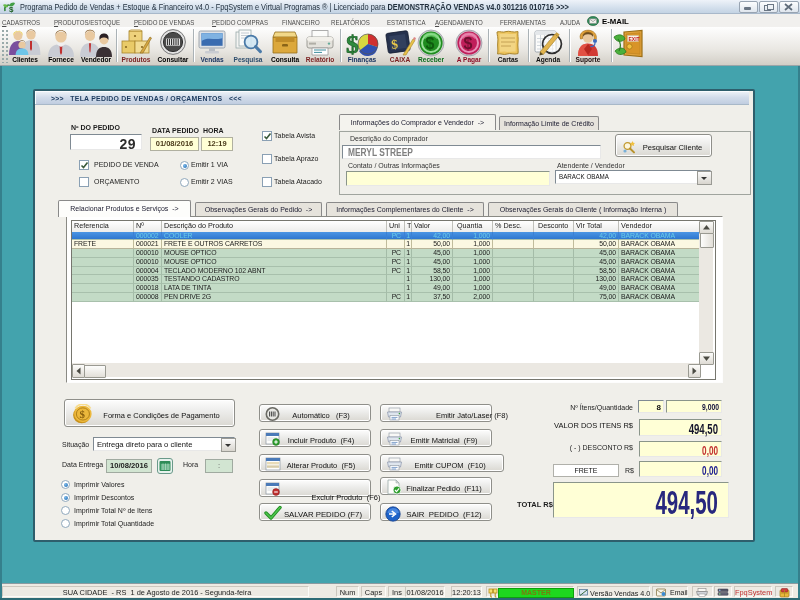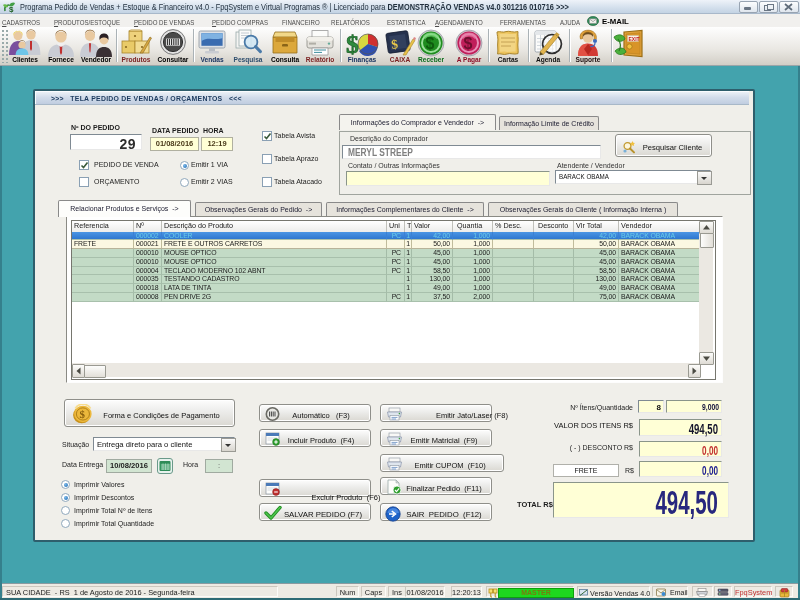--- a/index.html
+++ b/index.html
@@ -588,20 +588,29 @@
         <rect x="1" y="1" width="13" height="3" fill="#4a7ab8"></rect>
         <g stroke="#c8d0d8" stroke-width="0.8">
           <path d="M2.5 6 H12"></path>
           <path d="M2.5 8 H12"></path>
         </g>
         <circle cx="11" cy="10" r="3.4" fill="#2e9e2e" stroke="#1a6e1a" stroke-width="0.5"></circle>
         <path d="M11 8.2 V11.8 M9.2 10 H12.8" stroke="#fff" stroke-width="1.1"></path>
       </svg>
     <div class="bt" style="top:5.5px;left:6px;">Incluir Produto&nbsp; (F4)</div>
     </div>
+  <div class="btn" style="left:259px;top:454px;width:112px;height:18px;">
+    <svg class="ab" style="left:5px;top:2px" width="16" height="14" viewBox="0 0 16 14">
+        <rect x="1" y="1" width="14" height="12" fill="#fdfdfc" stroke="#8a95a0" stroke-width="0.7"></rect>
+        <rect x="1" y="1" width="14" height="3" fill="#4a7ab8"></rect>
+        <rect x="2" y="5" width="12" height="2.4" fill="#e8dcb8"></rect>
+        <rect x="2" y="8.4" width="12" height="2.4" fill="#d8cca8"></rect>
+      </svg>
+    <div class="bt" style="top:5.5px;left:6px;">Alterar Produto&nbsp; (F5)</div>
+    </div>
   <div class="btn" style="left:259px;top:479px;width:112px;height:18px;">
     <svg class="ab" style="left:5px;top:2px" width="16" height="14" viewBox="0 0 16 14">
         <rect x="1" y="1" width="13" height="11" fill="#fdfdfc" stroke="#8a95a0" stroke-width="0.7"></rect>
         <rect x="1" y="1" width="13" height="3" fill="#4a7ab8"></rect>
         <g stroke="#c8d0d8" stroke-width="0.8">
           <path d="M2.5 6 H12"></path>
           <path d="M2.5 8 H12"></path>
         </g>
         <circle cx="11" cy="10" r="3.4" fill="#c03030" stroke="#801818" stroke-width="0.5"></circle>
         <path d="M9.2 10 H12.8" stroke="#fff" stroke-width="1.1"></path>
@@ -678,21 +687,21 @@
   <div class="ab" style="left:553px;top:463.5px;width:66px;height:13px;background:#fff;border:1px solid #b0b0aa;font-size:7px;color:#111;text-align:center;line-height:12px;box-sizing:border-box;">FRETE</div>
   <div class="lbl" style="left:625px;top:466.5px;">R$</div>
   <div class="ab yel sunkb" style="left:639px;top:461px;width:83px;height:16px;"></div>
   <div class="ab" style="left:639px;top:463.5px;width:79px;text-align:right;font-size:12px;font-weight:bold;color:#1c1c90;transform:scaleX(0.68);transform-origin:right;">0,00</div>
   <div class="lbl" style="left:517px;top:500px;font-weight:bold;font-size:7.5px;">TOTAL R$</div>
   <div class="ab yel sunkb" style="left:553px;top:482px;width:176px;height:36px;"></div>
   <div class="ab" style="left:553px;top:484px;width:165px;text-align:right;font-size:33px;font-weight:bold;color:#28287e;transform:scaleX(0.62);transform-origin:right;">494,50</div>
 
   <div class="ab" id="statusbar" style="left:0;top:583px;width:800px;height:15px;
      background:#EDEAE3;border-top:1px solid #8a9aa0;">
-    <div class="sc" style="left:2px;width:276px;padding-left:3px;">SUA CIDADE&nbsp; - RS&nbsp; 1 de Agosto de 2016 - Segunda-feira</div>
+    <div class="sc" style="left:2px;width:307px;padding-left:3px;text-align:center;">SUA CIDADE&nbsp; - RS&nbsp; 1 de Agosto de 2016 - Segunda-feira</div>
     <div class="sc" style="left:336px;width:23px;text-align:center;">Num</div>
     <div class="sc" style="left:361px;width:25px;text-align:center;">Caps</div>
     <div class="sc" style="left:388px;width:18px;text-align:center;">Ins</div>
     <div class="sc" style="left:405px;width:40px;text-align:center;">01/08/2016</div>
     <div class="sc" style="left:451px;width:31px;text-align:center;">12:20:13</div>
     <div class="sc" style="left:486px;width:88px;">
       <svg style="position:absolute;left:1px;top:0.5px" width="10" height="10" viewBox="0 0 10 10">
           <rect x="1" y="1" width="3.6" height="4" fill="#f5e070" stroke="#b89018" stroke-width="0.8"></rect>
           <rect x="5.4" y="1" width="3.6" height="4" fill="#f5e070" stroke="#b89018" stroke-width="0.8"></rect>
           <path d="M2.8 5 V9 M7.2 5 V9 M2.8 9 H4 M7.2 9 H8.4" stroke="#b89018" stroke-width="1"></path>

